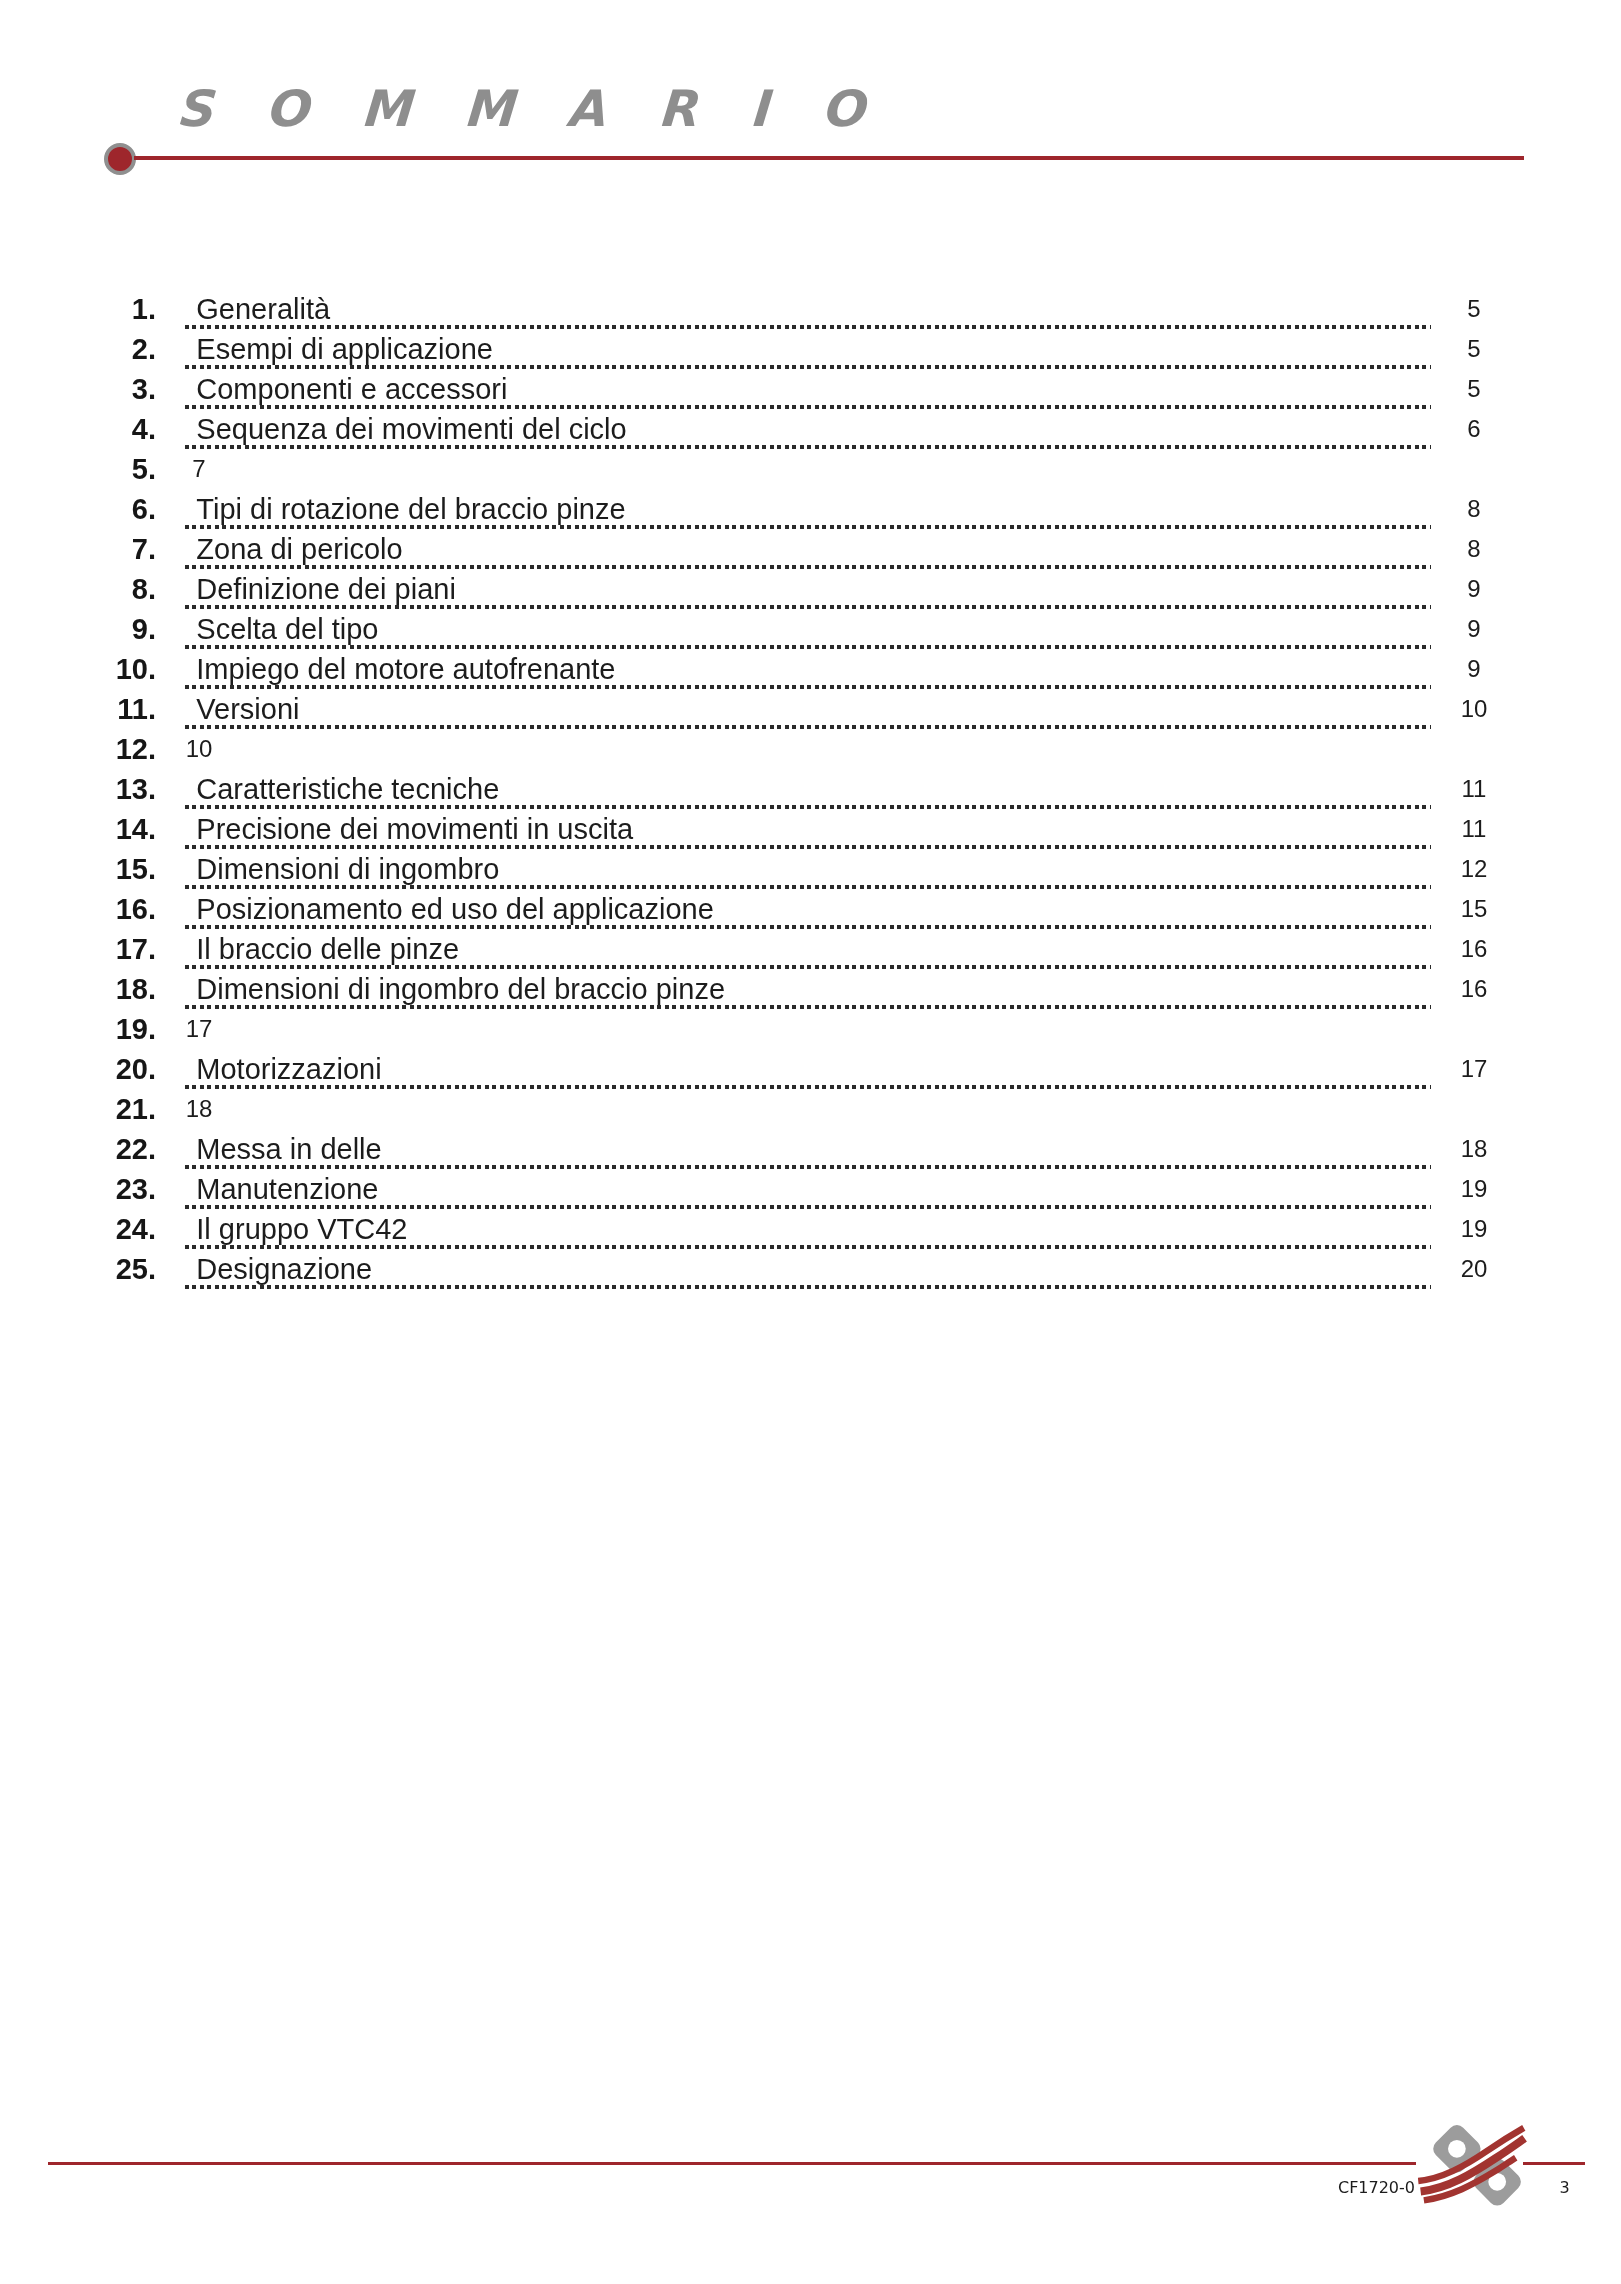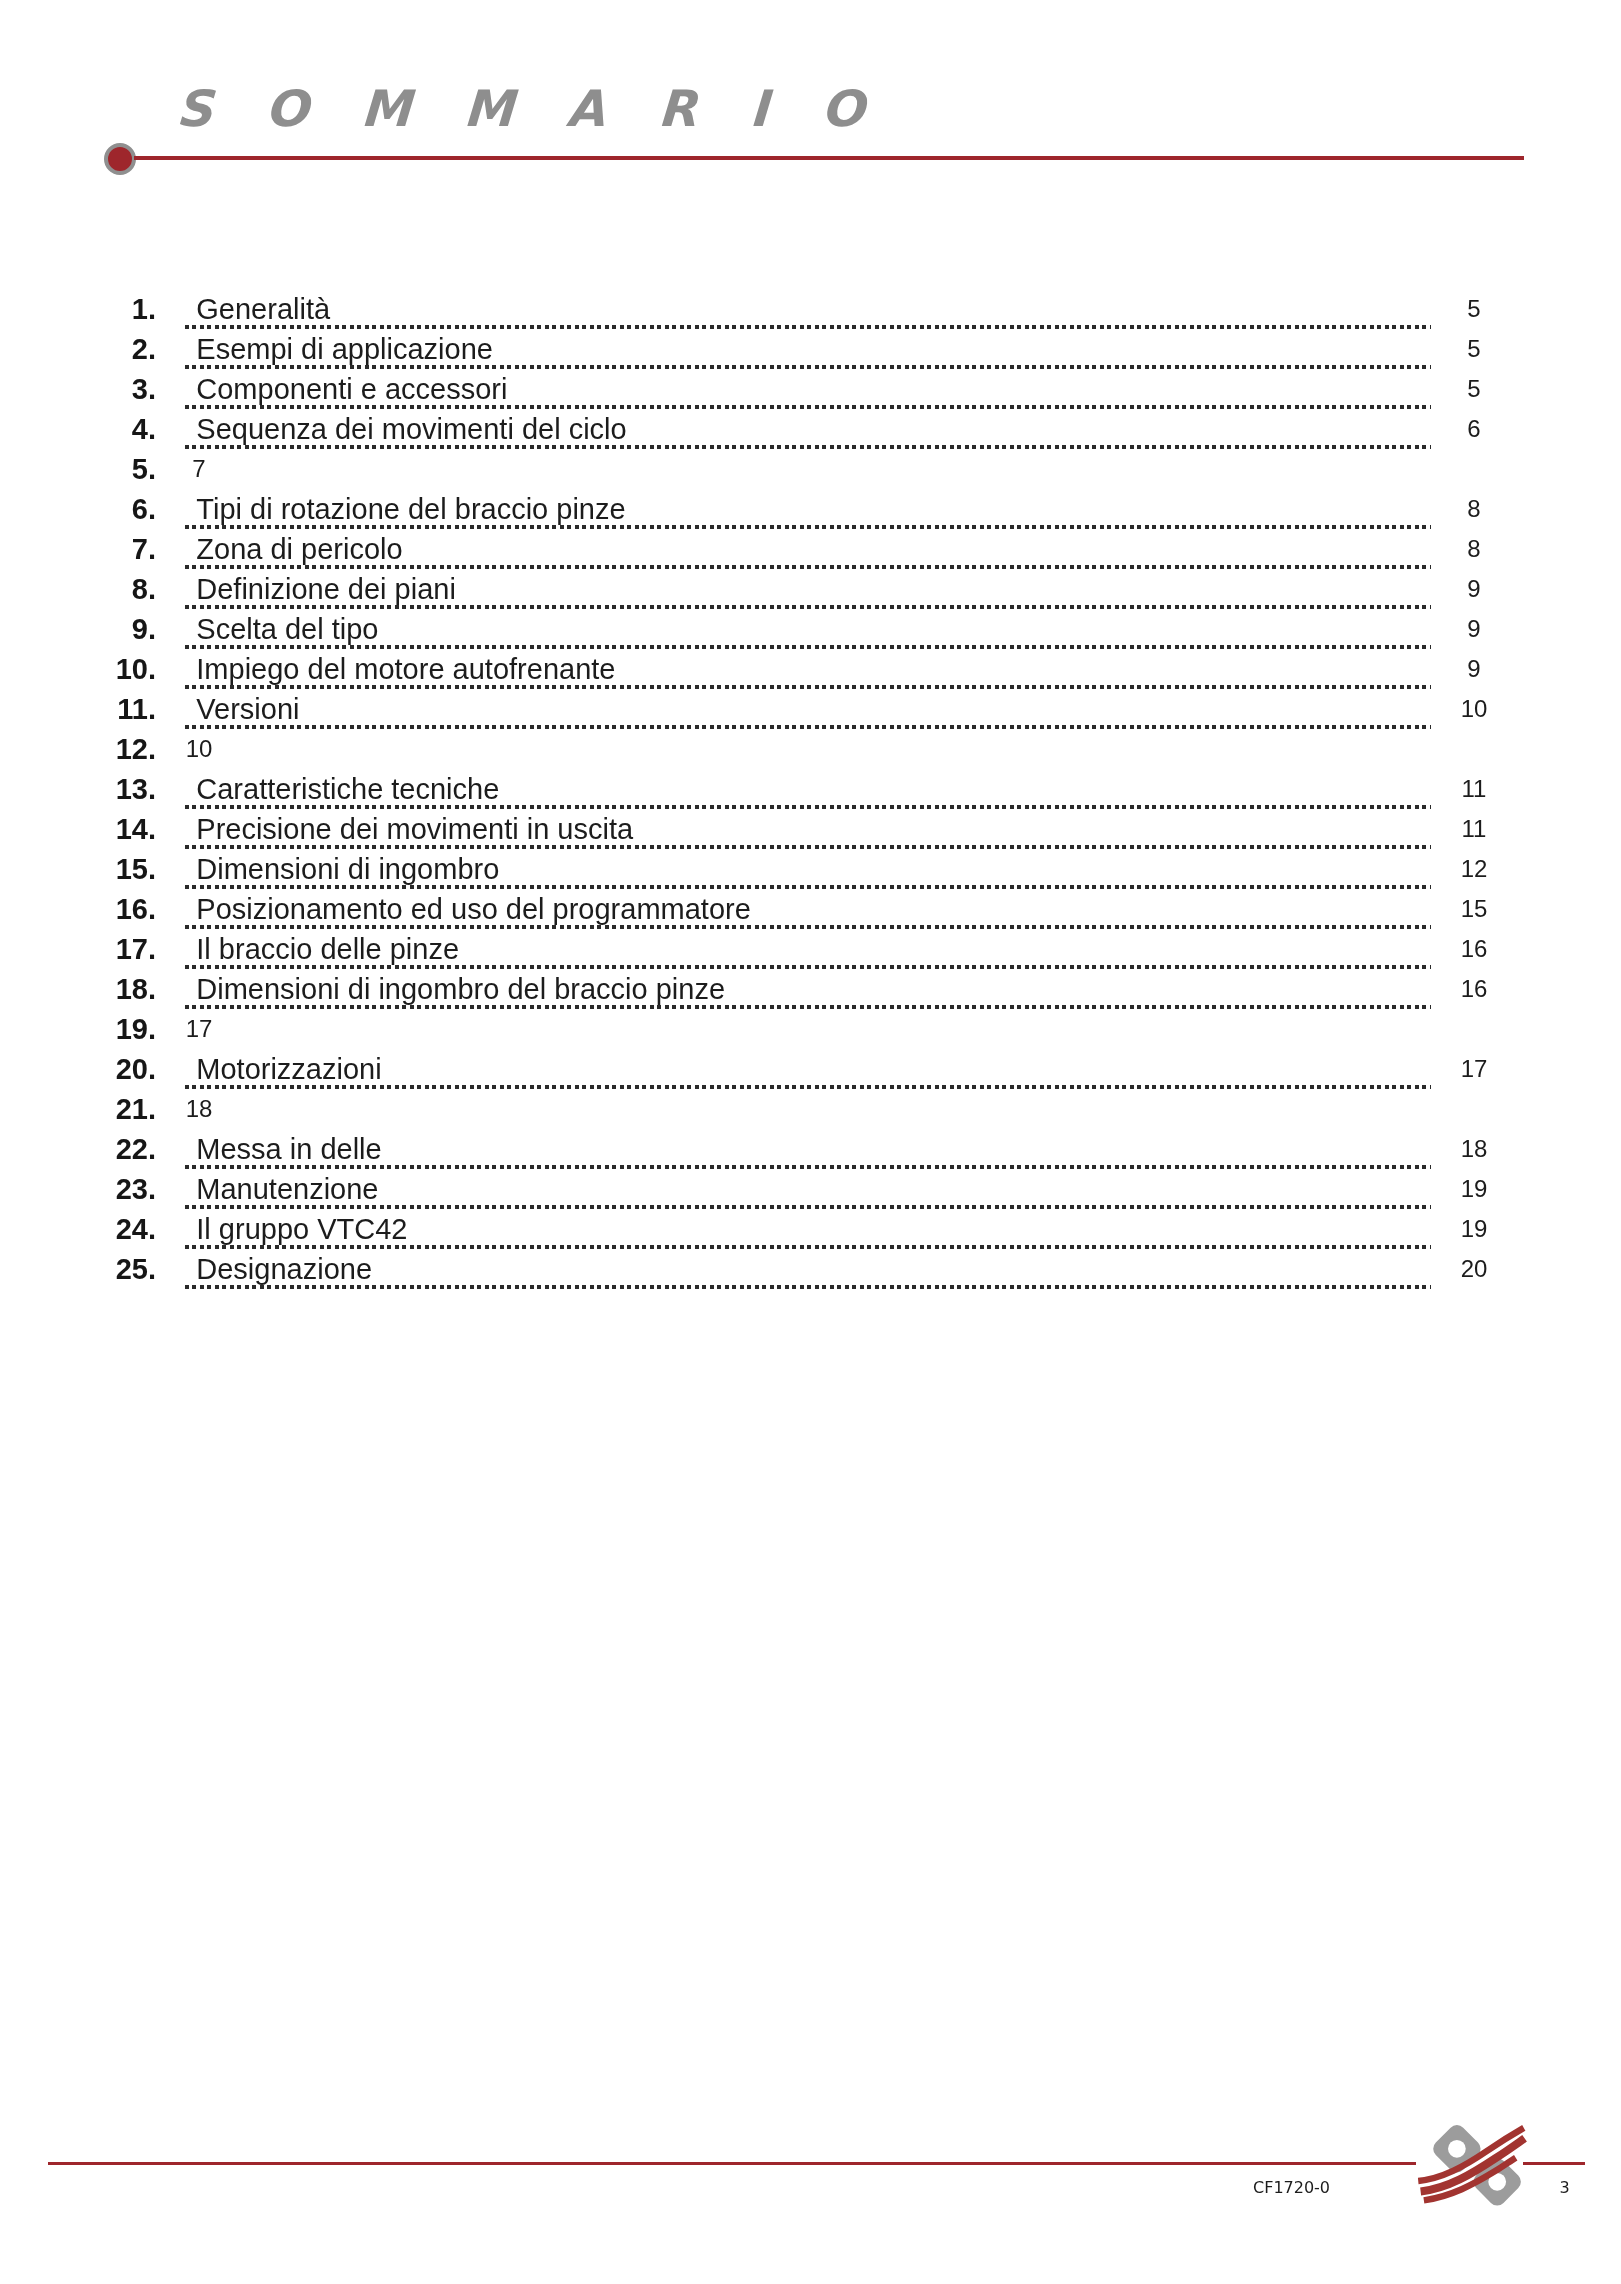--- a/index.html
+++ b/index.html
@@ -121,20 +121,21 @@
     top: 2162px;
     width: 62px;
     height: 3.2px;
     background: var(--accent-red);
   }
   .doc-code {
     position: absolute;
     left: 1253px;
     top: 2177px;
     width: 162px;
+    text-align: right;
     font-family: "DejaVu Sans", sans-serif;
     font-size: 16px;
     line-height: 21px;
     color: var(--text-black);
   }
   .page-number {
     position: absolute;
     left: 1540px;
     top: 2177px;
     width: 49px;
@@ -246,21 +247,21 @@
   </li>
 
   <li class="toc-row">
     <span class="toc-num">15.</span>
     <span class="toc-titlecell">Dimensioni di ingombro</span>
     <span class="toc-page">12</span>
   </li>
 
   <li class="toc-row">
     <span class="toc-num">16.</span>
-    <span class="toc-titlecell">Posizionamento ed uso del programmatore</span>
+    <span class="toc-titlecell">Posizionamento ed uso del applicazione</span>
     <span class="toc-page">15</span>
   </li>
 
   <li class="toc-row">
     <span class="toc-num">17.</span>
     <span class="toc-titlecell">Il braccio delle pinze</span>
     <span class="toc-page">16</span>
   </li>
 
   <li class="toc-row">

